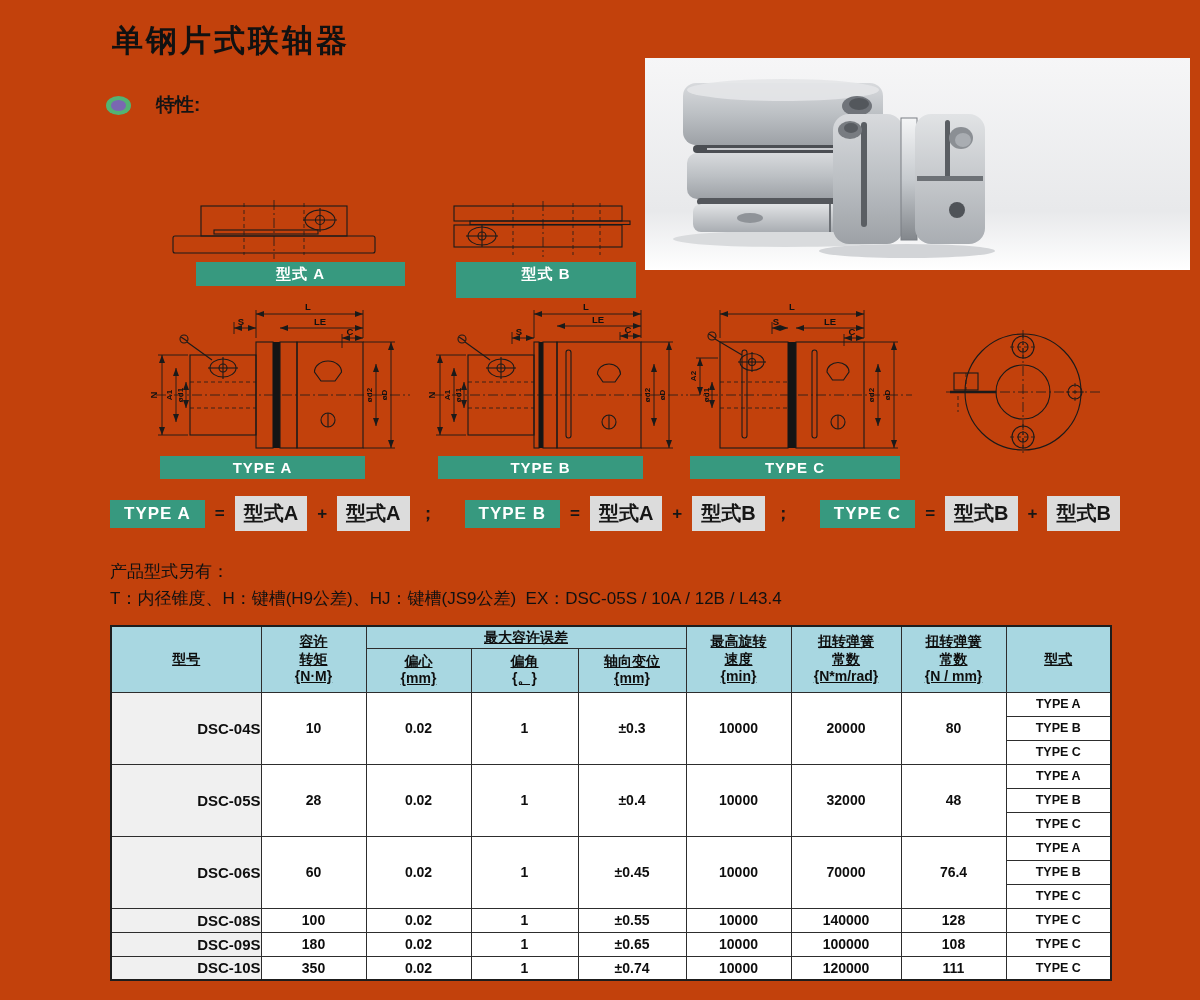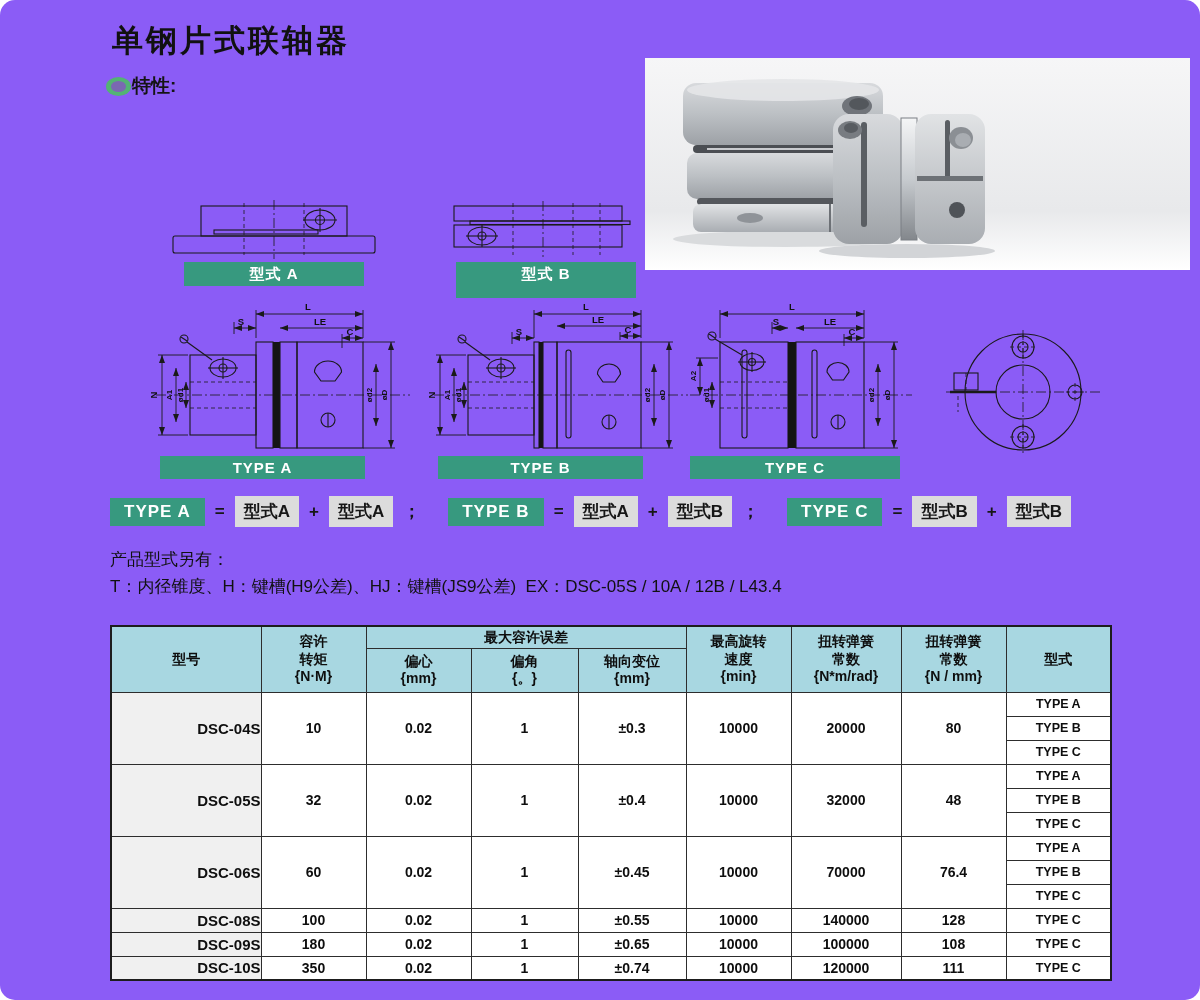--- a/index.html
+++ b/index.html
@@ -1,22 +1,22 @@
 <!DOCTYPE html>
 <html><head>
 <meta charset="utf-8">
 <style>
   html,body { margin:0; padding:0; background:#ffffff; }
-  .page { position:relative; width:1200px; height:1000px; background:#8b5cf6; overflow:hidden;
-          font-family:"Liberation Sans","DejaVu Sans",sans-serif; color:#141414;border-radius:15px; }
+  .page { position:relative; width:1200px; height:1000px; background:#c2410c; overflow:hidden;
+          font-family:"Liberation Sans","DejaVu Sans",sans-serif; color:#141414; }
 
   .title { position:absolute; left:112px; top:20px; font-size:31px; font-weight:bold;
            letter-spacing:3px; color:#111; }
 
-  .feat-head { position:absolute; left:106px; top:73px; display:flex; align-items:center; gap:1px; }
+  .feat-head { position:absolute; left:106px; top:92px; display:flex; align-items:center; gap:25px; }
   .bullet { width:25px; height:19px; border-radius:50%; background:#53b374;
             display:flex; align-items:center; justify-content:center; }
   .bullet-inner { width:15px; height:11px; border-radius:50%; background:#7a68b2; }
   .feat-title { font-size:19px; font-weight:bold; }
   .feat-items { position:absolute; left:138px; top:106px; font-size:16px; font-weight:bold;
                 line-height:22.5px; color:#1c1c1c; }
   .fmark { font-size:11px; vertical-align:2px; margin-right:1px; }
 
   .banner { position:absolute; background:#37997f; color:#fff; font-weight:bold;
             text-align:center; font-size:15px; letter-spacing:1px; }
@@ -28,34 +28,34 @@
   .dl  { fill:none; stroke:#1a1a1a; stroke-width:0.8; stroke-dasharray:4 3; }
   .dim { fill:none; stroke:#1a1a1a; stroke-width:0.9; }
   .dlabel { font-size:9.5px; font-weight:bold; fill:#111; font-family:inherit; }
   .dsmall { font-size:8px; font-weight:bold; fill:#111; }
 
   .eq-row { position:absolute; left:110px; top:496px; width:1010px; display:flex;
             align-items:center; }
   .eq-group { display:flex; align-items:center; gap:10px; }
   .badge-green { background:#37997f; color:#fff; font-weight:bold; font-size:17px;
                  padding:4px 14px; letter-spacing:1px; }
-  .badge-gray { background:#dcdcdc; color:#161616; font-weight:bold; font-size:17px;
+  .badge-gray { background:#dcdcdc; color:#161616; font-weight:bold; font-size:20px;
                 padding:4px 9px; }
   .op { font-weight:bold; font-size:17px; color:#161616; }
   .sep { margin-right:28px; }
 
-  .notes { position:absolute; left:110px; top:548px; font-size:17px; color:#111; }
+  .notes { position:absolute; left:110px; top:560px; font-size:17px; color:#111; }
   .notes .l1 { margin-bottom:4px; }
   .notes .l2 { white-space:pre-wrap; }
 
   table.spec { position:absolute; left:110px; top:625px; width:1000px; border-collapse:collapse;
                table-layout:fixed; border:2px solid #1d1d1d; background:#fff; }
   .spec th, .spec td { border:1px solid #2d2d2d; text-align:center; vertical-align:middle; padding:0; }
   .spec thead th { background:#a8d7e1; font-size:14px; font-weight:bold; color:#0e0e0e;
-                   white-space:pre-line; line-height:1.25; }
+                   white-space:pre-line; line-height:1.25;text-decoration:underline; }
   .spec tr.h1 { height:22px; }
   .spec tr.h2 { height:44px; }
   .spec tbody tr { height:24px; }
   .spec tbody td { font-size:14px; font-weight:bold; color:#0e0e0e; }
   .spec td.model { background:#f0f0f0; font-size:15px;text-align:right; }
   .spec td.tcell { font-size:12.5px; }
   .spec tr.sub td { border-top:1px solid #6e6e6e; }
 </style>
 </head>
 <body>
@@ -134,21 +134,21 @@
     <rect x="33" y="9" width="146" height="30" class="ln"></rect>
     <rect x="46" y="33" width="104" height="4" class="ln"></rect>
     <ellipse cx="152" cy="23" rx="15" ry="10" class="ln"></ellipse>
     <circle cx="152" cy="23" r="4.5" class="ln"></circle>
     <line x1="135" y1="23" x2="169" y2="23" class="ln"></line>
     <line x1="152" y1="11" x2="152" y2="35" class="ln"></line>
     <line x1="106" y1="3" x2="106" y2="62" class="cl"></line>
     <line x1="76" y1="6" x2="76" y2="58" class="dl"></line>
     <line x1="136" y1="6" x2="136" y2="58" class="dl"></line>
   </svg>
-  <div class="banner" style="left:184px;top:262px;width:180px;height:24px;line-height:24px">
+  <div class="banner" style="left:196px;top:262px;width:209px;height:24px;line-height:24px">
     <span>型式 A</span>
   </div>
 
   <svg class="draw" style="left:448px;top:201px" width="195" height="60" viewBox="0 0 195 60">
     <rect x="6" y="5" width="168" height="15" class="ln"></rect>
     <rect x="6" y="24" width="168" height="22" class="ln"></rect>
     <rect x="22" y="20" width="160" height="3.5" class="ln"></rect>
     <ellipse cx="34" cy="35" rx="14" ry="9" class="ln"></ellipse>
     <circle cx="34" cy="35" r="4" class="ln"></circle>
     <line x1="18" y1="35" x2="50" y2="35" class="ln"></line>
@@ -416,21 +416,21 @@
       </tr>
       <tr class="sub">
           <td class="tcell">TYPE B</td>
         </tr>
       <tr class="sub">
           <td class="tcell">TYPE C</td>
         </tr>
 
       <tr>
         <td class="model" rowspan="3">DSC-05S</td>
-        <td rowspan="3">32</td>
+        <td rowspan="3">28</td>
         <td rowspan="3">0.02</td>
         <td rowspan="3">1</td>
         <td rowspan="3">±0.4</td>
         <td rowspan="3">10000</td>
         <td rowspan="3">32000</td>
         <td rowspan="3">48</td>
         <td class="tcell">TYPE A</td>
       </tr>
       <tr class="sub">
           <td class="tcell">TYPE B</td>

